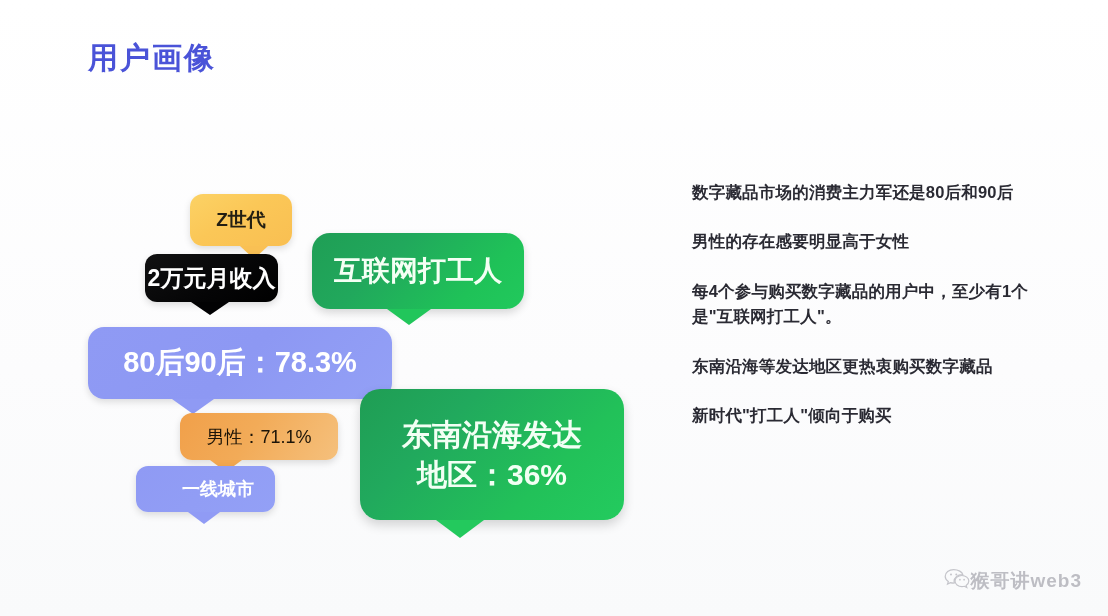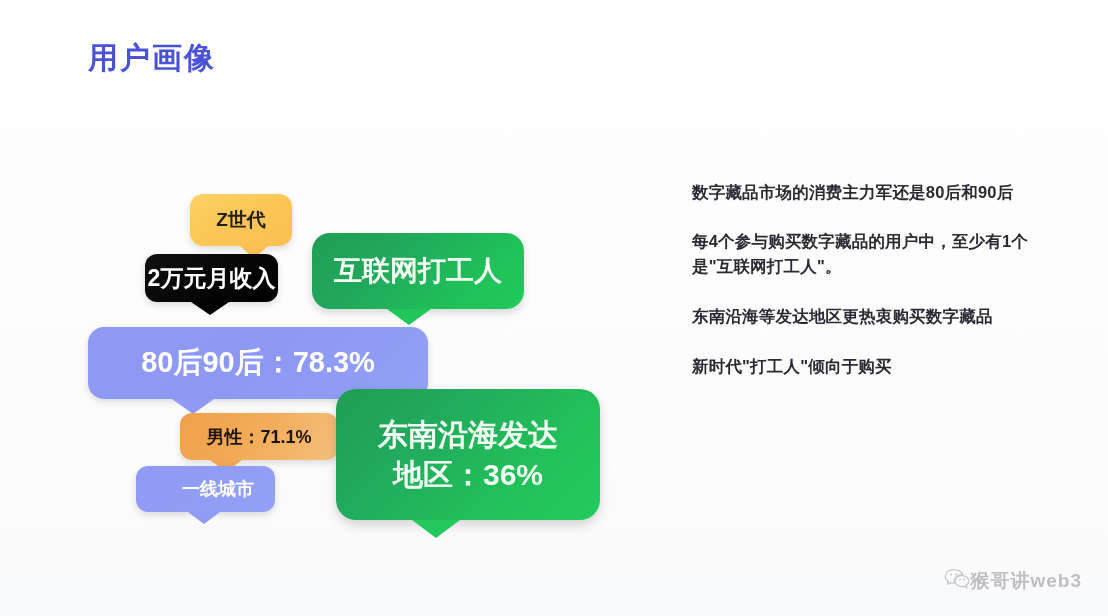--- a/index.html
+++ b/index.html
@@ -102,42 +102,42 @@
   #bubble-worker::after {
     left: 75px;
     bottom: -16px;
     border-left: 22px solid transparent;
     border-right: 22px solid transparent;
     border-top: 16px solid #21c65b;
   }
 
   
   #bubble-post8090 {
-    left: 88px; top: 327px; width: 340px; height: 72px;
+    left: 88px; top: 327px; width: 304px; height: 72px;
     background: linear-gradient(135deg, #8f9af4 0%, #8d98f3 50%, #93a0f6 100%);
     color: #ffffff;
     font-size: 29px;
     font-weight: bold;
     border-radius: 16px;
   }
   #bubble-post8090::after {
     left: 84px;
     bottom: -15px;
     border-left: 21px solid transparent;
     border-right: 21px solid transparent;
     border-top: 15px solid #8f9af4;
   }
 
   
   #bubble-male {
     left: 180px; top: 413px; width: 158px; height: 47px;
     background: linear-gradient(120deg, #f1a04a 0%, #f2ab58 45%, #f5c07c 100%);
     color: #1c1408;
     font-size: 18px;
-    font-weight: bold;
+    font-weight: normal;
     border-radius: 12px;
   }
   #bubble-male::after {
     left: 30px;
     bottom: -12px;
     border-left: 16px solid transparent;
     border-right: 16px solid transparent;
     border-top: 12px solid #f2a750;
   }
 
@@ -154,21 +154,21 @@
   #bubble-tier1::after {
     left: 52px;
     bottom: -12px;
     border-left: 16px solid transparent;
     border-right: 16px solid transparent;
     border-top: 12px solid #909bf5;
   }
 
   
   #bubble-coastal {
-    left: 336px; top: 389px; width: 264px; height: 131px;
+    left: 360px; top: 389px; width: 264px; height: 131px;
     background: linear-gradient(135deg, #1f9d54 0%, #21a95d 30%, #22c159 70%, #23cb5e 100%);
     color: #f2fff4;
     font-size: 30px;
     font-weight: bold;
     line-height: 1.32;
     border-radius: 20px;
     box-shadow: 0 5px 11px rgba(0,0,0,0.16);
   }
   #bubble-coastal::after {
     left: 76px;
@@ -243,20 +243,21 @@
     <span class="label">一线城市</span>
   </div>
 
   <div class="bubble" id="bubble-coastal">
     <span class="label">东南沿海发达
 地区：36%</span>
   </div>
 
   <div id="notes">
     <p class="note">数字藏品市场的消费主力军还是80后和90后</p>
+    <p class="note">男性的存在感要明显高于女性</p>
     <p class="note">每4个参与购买数字藏品的用户中，至少有1个是"互联网打工人"。</p>
     <p class="note">东南沿海等发达地区更热衷购买数字藏品</p>
     <p class="note">新时代"打工人"倾向于购买</p>
   </div>
 
   <div id="watermark">
     <span>
       <svg width="26" height="22" viewBox="0 0 26 22" aria-hidden="true">
         <path d="M9.6 1.6C4.9 1.6 1.2 4.6 1.2 8.3c0 2.1 1.2 4 3.1 5.3l-.8 2.5 2.9-1.5c1.2.4 2.1.5 3.2.5.3 0 .6 0 .8-.1-.2-.6-.3-1.2-.3-1.8 0-3.6 3.5-6.5 7.9-6.5.3 0 .6 0 .9.1C18.2 3.9 14.3 1.6 9.6 1.6z" fill="none" stroke="#7c7c88" stroke-width="1.2"></path>
         <circle cx="7" cy="6.6" r="1" fill="#7c7c88"></circle>

